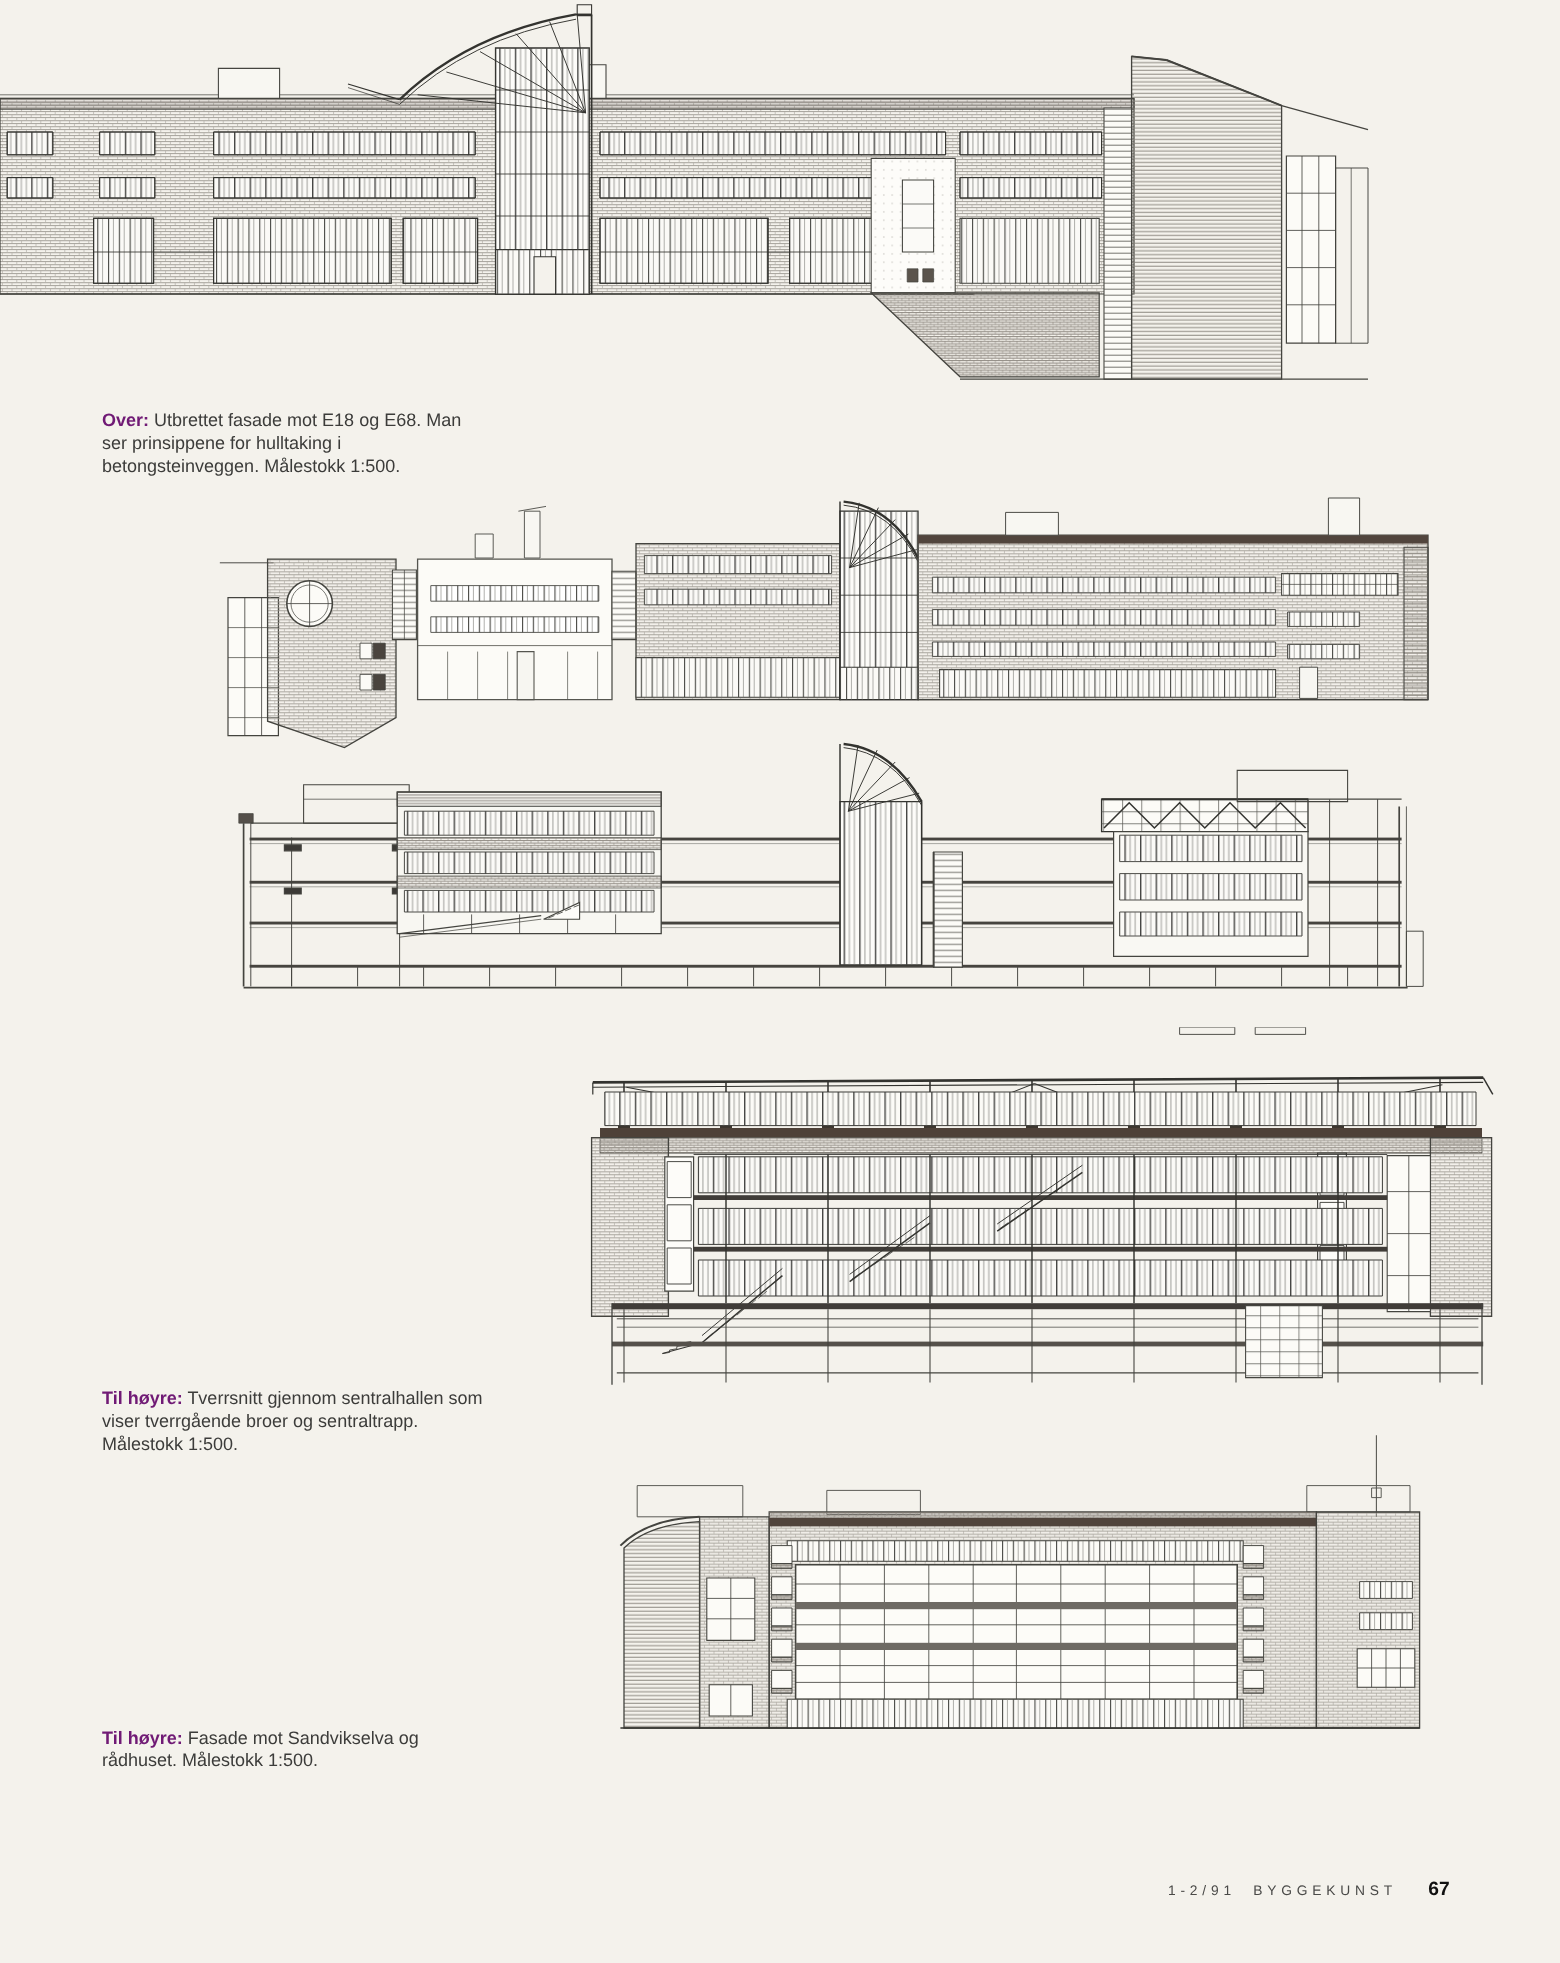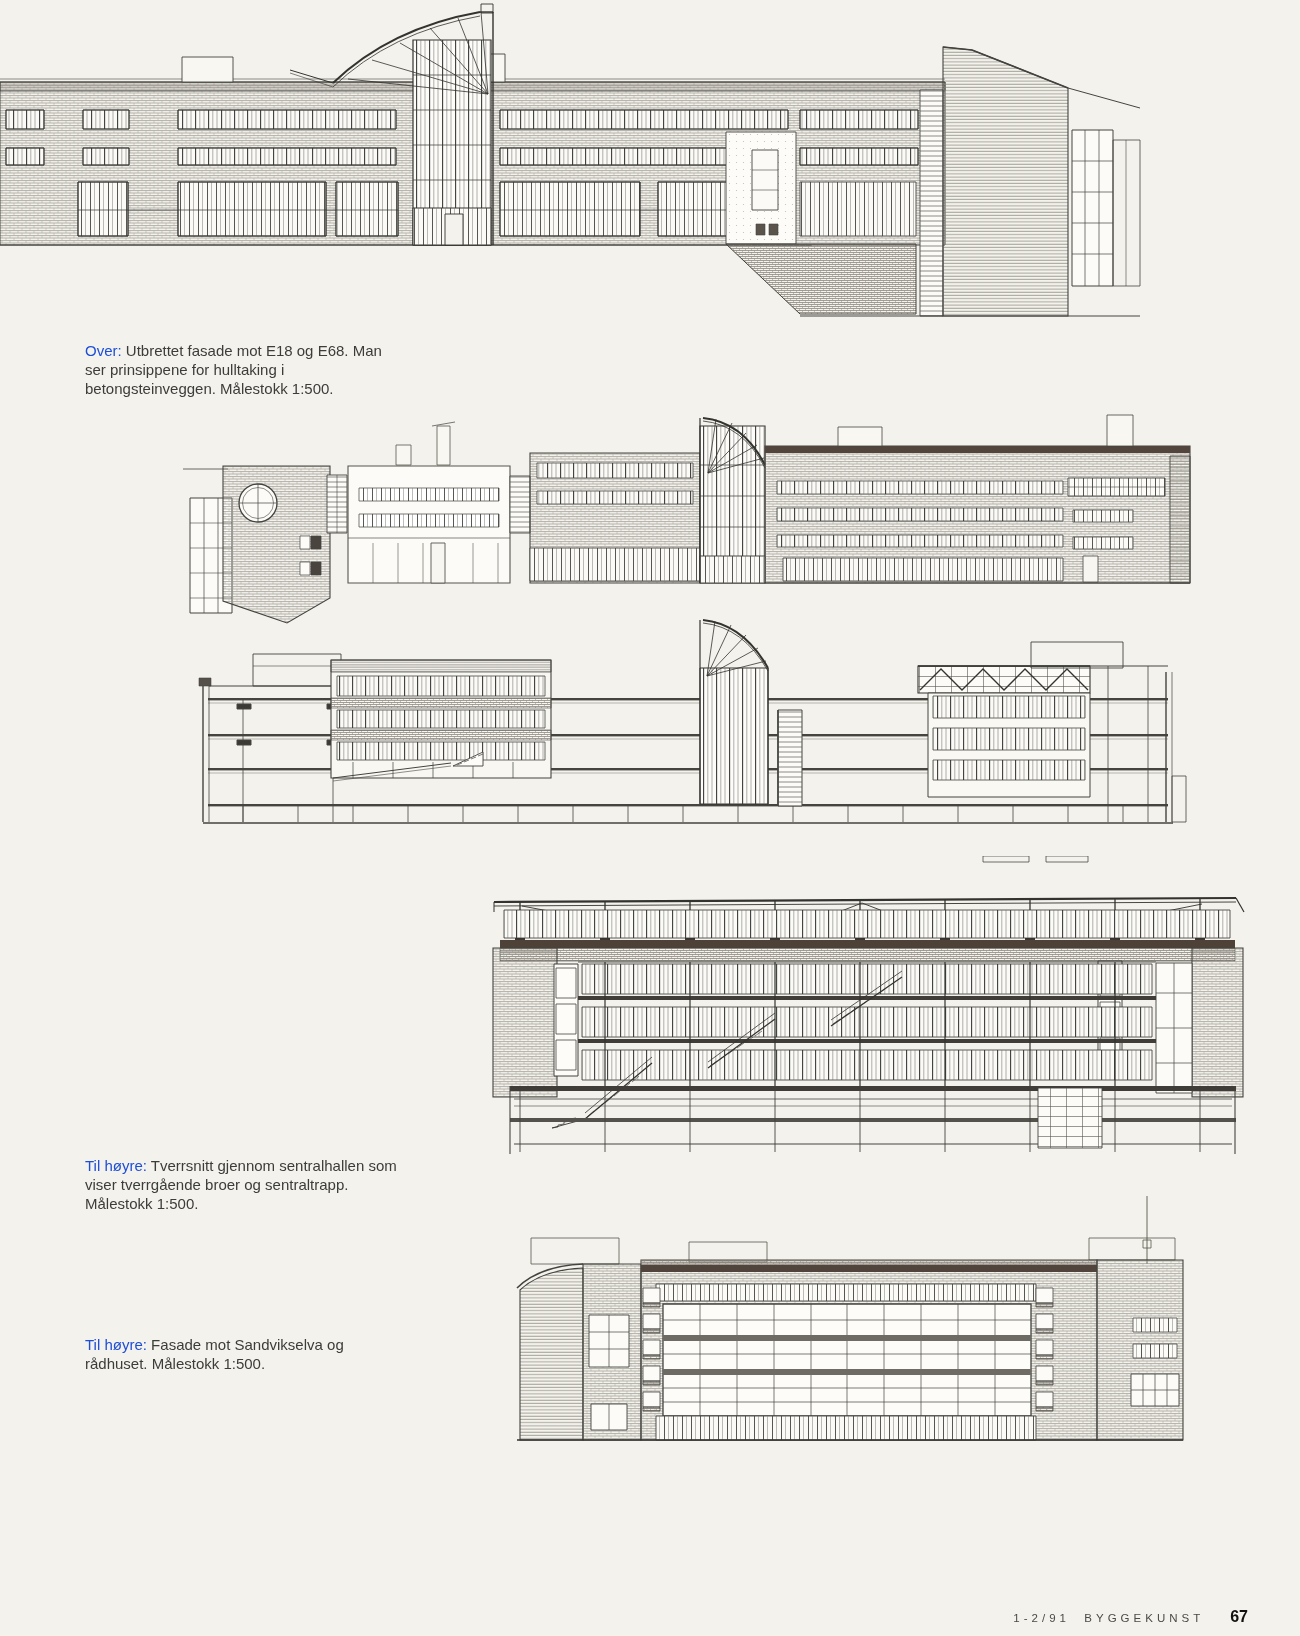--- a/index.html
+++ b/index.html
@@ -2,23 +2,23 @@
 <html><head>
 <meta charset="utf-8">
 <style>
   html,body{margin:0;padding:0;}
   body{width:1300px;height:1636px;position:relative;background:#f4f2ec;
        font-family:"Liberation Sans",sans-serif;overflow:hidden;}
   .page{position:absolute;inset:0;}
   .drawing{position:absolute;}
   .drawing svg{display:block;}
   .caption{position:absolute;width:318px;font-size:15px;line-height:19px;color:#3c3c3a;}
-  .caption b{color:#1d4ed8;font-weight:normal;}
-  .footer{position:absolute;left:948px;top:1566px;width:300px;display:flex;align-items:baseline;
-          justify-content:flex-end;gap:26px;color:#4a4a48;margin-top:42px;}
+  .caption b{color:#701a75;font-weight:bold;}
+  .footer{position:absolute;left:908px;top:1566px;width:300px;display:flex;align-items:baseline;
+          justify-content:flex-end;gap:26px;color:#4a4a48;}
   .footer .mag{font-size:11.5px;letter-spacing:4px;white-space:nowrap;}
   .footer .pg{font-size:16px;font-weight:bold;color:#111;letter-spacing:0;text-align:right;}
   line,path,rect,circle,polygon,polyline{vector-effect:non-scaling-stroke;}
 </style>
 </head>
 <body>
 
 <div class="page">
 
 <svg width="0" height="0" style="position:absolute">
@@ -587,20 +587,20 @@
     <rect x="638" y="186" width="48" height="32" fill="#fcfbf7" stroke-width="0.9"></rect>
     <line x1="650" y1="186" x2="650" y2="218" stroke-width="0.7"></line>
     <line x1="662" y1="186" x2="662" y2="218" stroke-width="0.7"></line>
     <line x1="674" y1="186" x2="674" y2="218" stroke-width="0.7"></line>
     <line x1="638" y1="202" x2="686" y2="202" stroke-width="0.7"></line>
   </g>
   <line x1="24" y1="252" x2="690" y2="252" stroke="#33332f" stroke-width="1.3"></line>
 </svg>
 </div>
 
-<p class="caption" style="left:85px;top:1320px"><b>Til høyre:</b><span> Fasade mot Sandvikselva og rådhuset. Målestokk 1:500.</span></p>
+<p class="caption" style="left:85px;top:1424px"><b>Til høyre:</b><span> Fasade mot Sandvikselva og rådhuset. Målestokk 1:500.</span></p>
 
 <div class="footer">
   <span class="mag"><span>1-2/91</span>&nbsp;&nbsp;<span>BYGGEKUNST</span></span>
   <span class="pg">67</span>
 </div>
 
 </div>
 
 </body></html>

